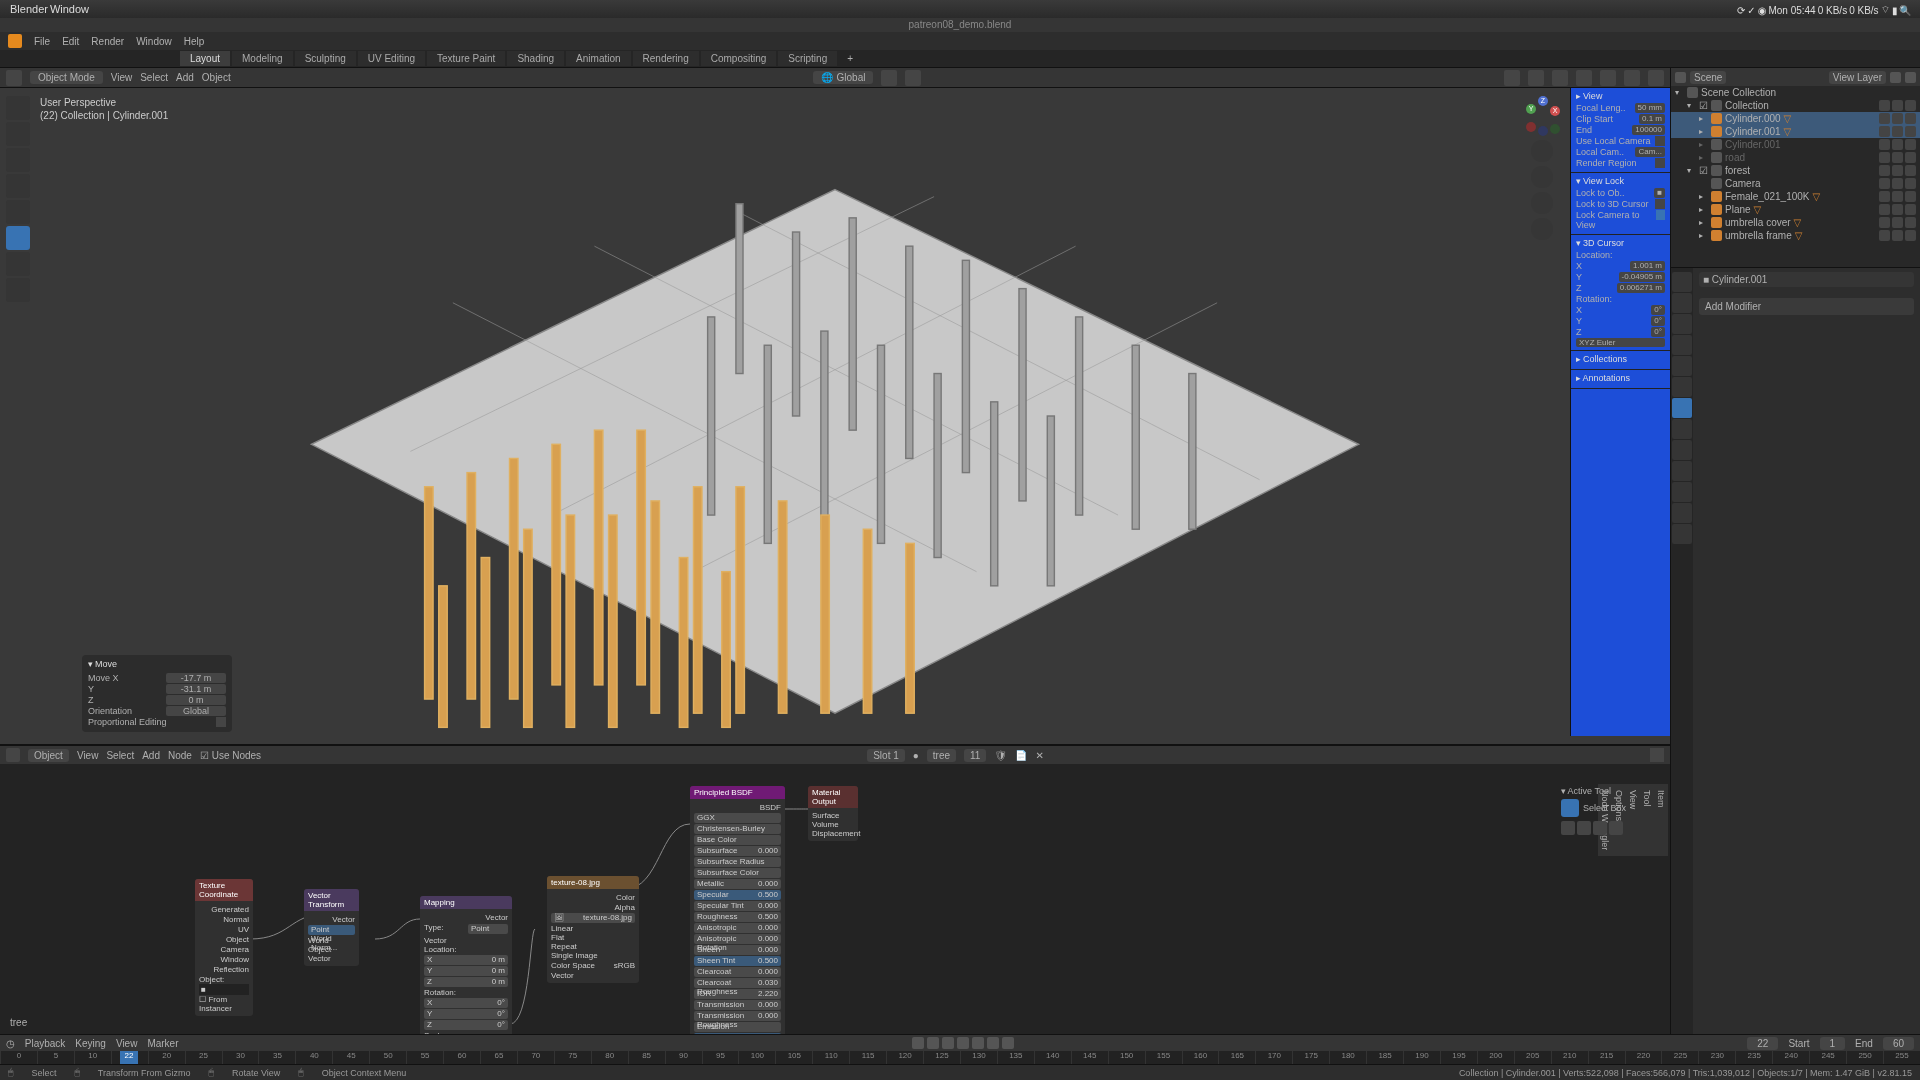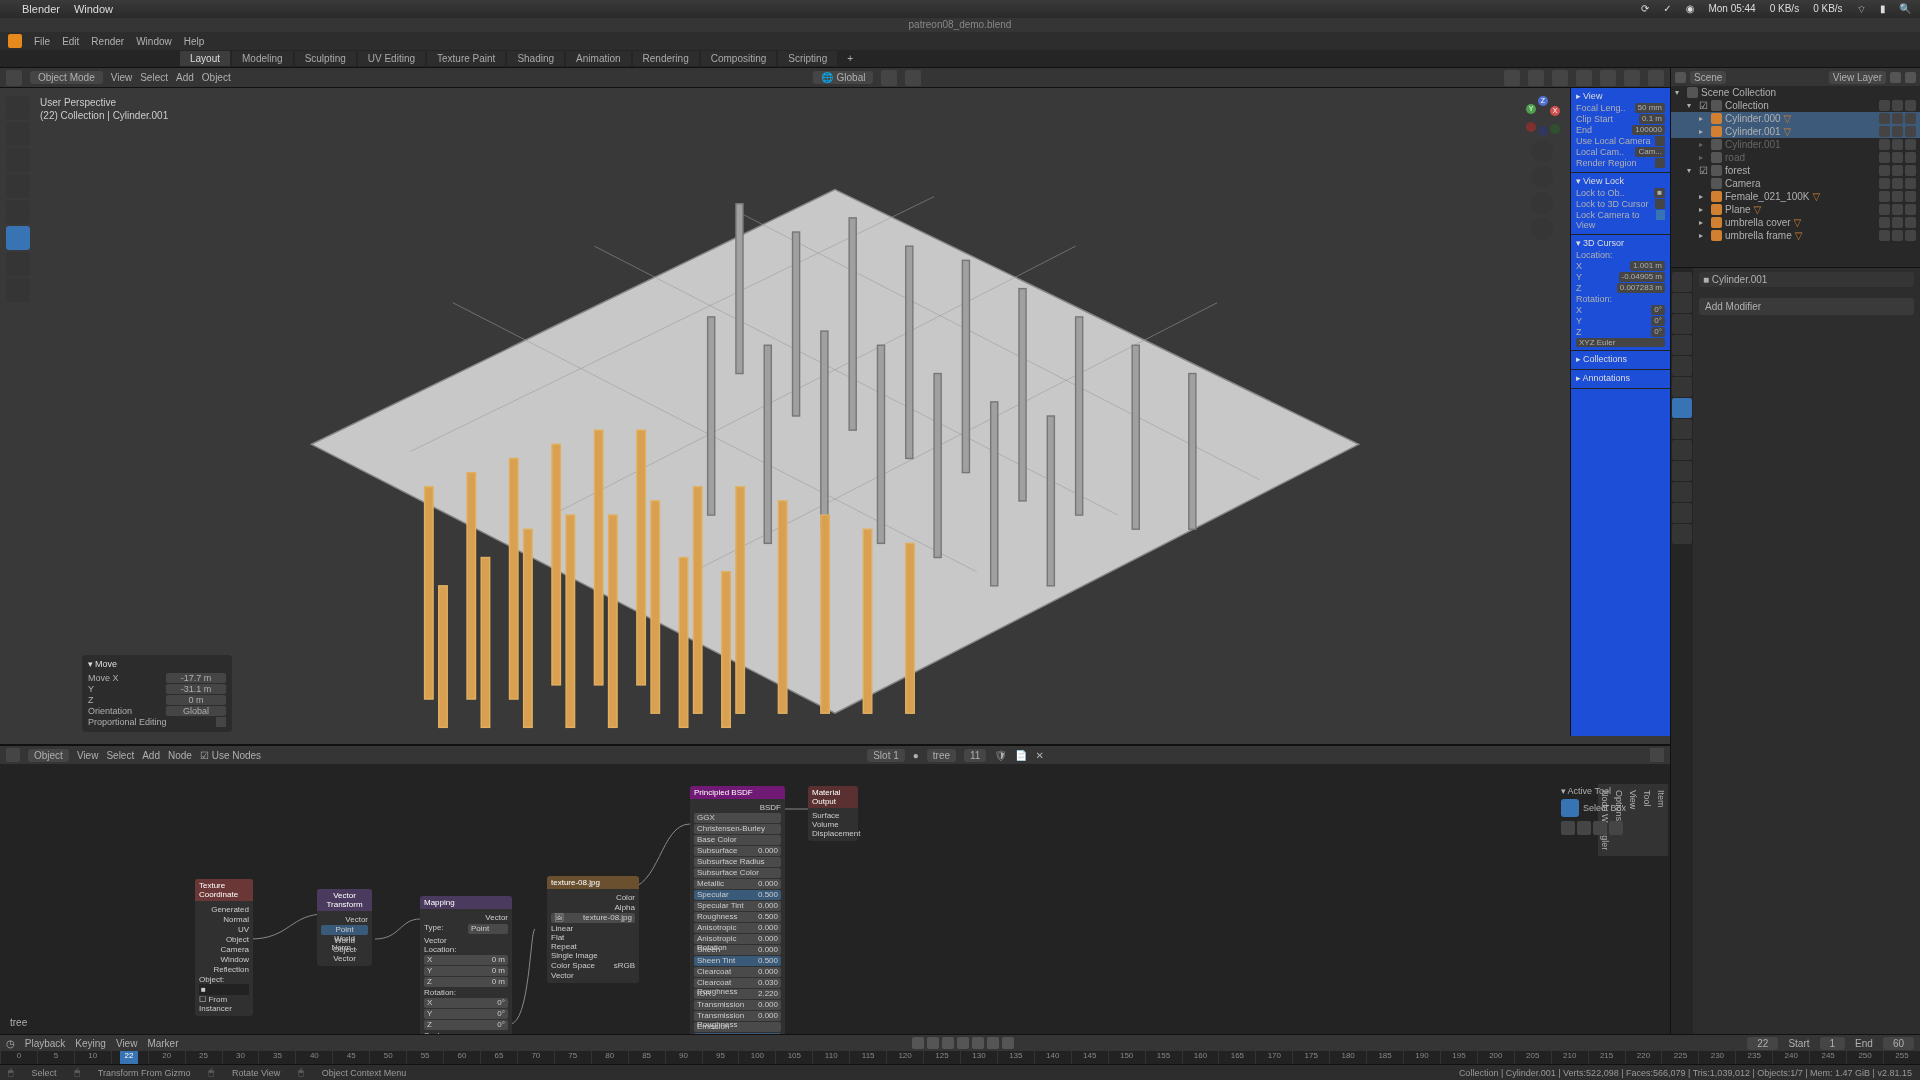--- a/index.html
+++ b/index.html
@@ -1,20 +1,20 @@
 <!DOCTYPE html>
 <html><head>
 <meta charset="utf-8">
 <style>
 * { margin:0; padding:0; box-sizing:border-box; font-family:-apple-system,Helvetica,Arial,sans-serif; }
 body { background:#1a1a1a; color:#b0b0b0; font-size:10px; width:1920px; height:1080px; overflow:hidden; position:relative; }
 
 
 .macbar { height:18px; background:linear-gradient(#3a3a3a,#2a2a2a); display:flex; align-items:center; padding:0 8px; justify-content:space-between; font-size:11px; color:#ddd; }
-.macbar .left, .macbar .right { display:flex; gap:14px; align-items:flex-start; }
+.macbar .left, .macbar .right { display:flex; gap:2px; align-items:flex-end; }
 .macbar .right span { font-size:10px; }
 .apple { font-size:12px; }
 
 
 .wintitle { height:14px; background:#353535; text-align:center; font-size:10px; color:#888; line-height:14px; }
 
 
 .topmenu { height:18px; background:#2d2d2d; display:flex; align-items:center; padding:0 8px; gap:12px; font-size:10px; }
 .topmenu .blicon { width:14px; height:14px; background:#e68a1e; border-radius:2px; }
 
@@ -333,21 +333,21 @@
           <div class="row2">
               <span>X</span>
               <span class="val2">1.001 m</span>
             </div>
           <div class="row2">
               <span>Y</span>
               <span class="val2">-0.04905 m</span>
             </div>
           <div class="row2">
               <span>Z</span>
-              <span class="val2">0.007283 m</span>
+              <span class="val2">0.006271 m</span>
             </div>
           <div>Rotation:</div>
           <div class="row2">
               <span>X</span>
               <span class="val2">0°</span>
             </div>
           <div class="row2">
               <span>Y</span>
               <span class="val2">0°</span>
             </div>
@@ -451,21 +451,21 @@
             <div class="nrow">
                 <span></span>
                 <span>Reflection</span>
               </div>
             <div>Object:</div>
             <div style="background:#222;padding:1px 2px;">■</div>
             <div>☐ <span>From Instancer</span></div>
           </div>
         </div>
 
-        <div class="node" style="left:317px;top:125px;width:55px;text-align:center;">
+        <div class="node" style="left:304px;top:125px;width:55px;">
           <div class="nhdr2 hdr-purple">Vector Transform</div>
           <div class="nbody2">
             <div class="nrow">
                 <span></span>
                 <span>Vector</span>
               </div>
             <div class="slider blue">Point   World Norm...</div>
             <div>World</div>
             <div>Object</div>
             <div>Vector</div>

